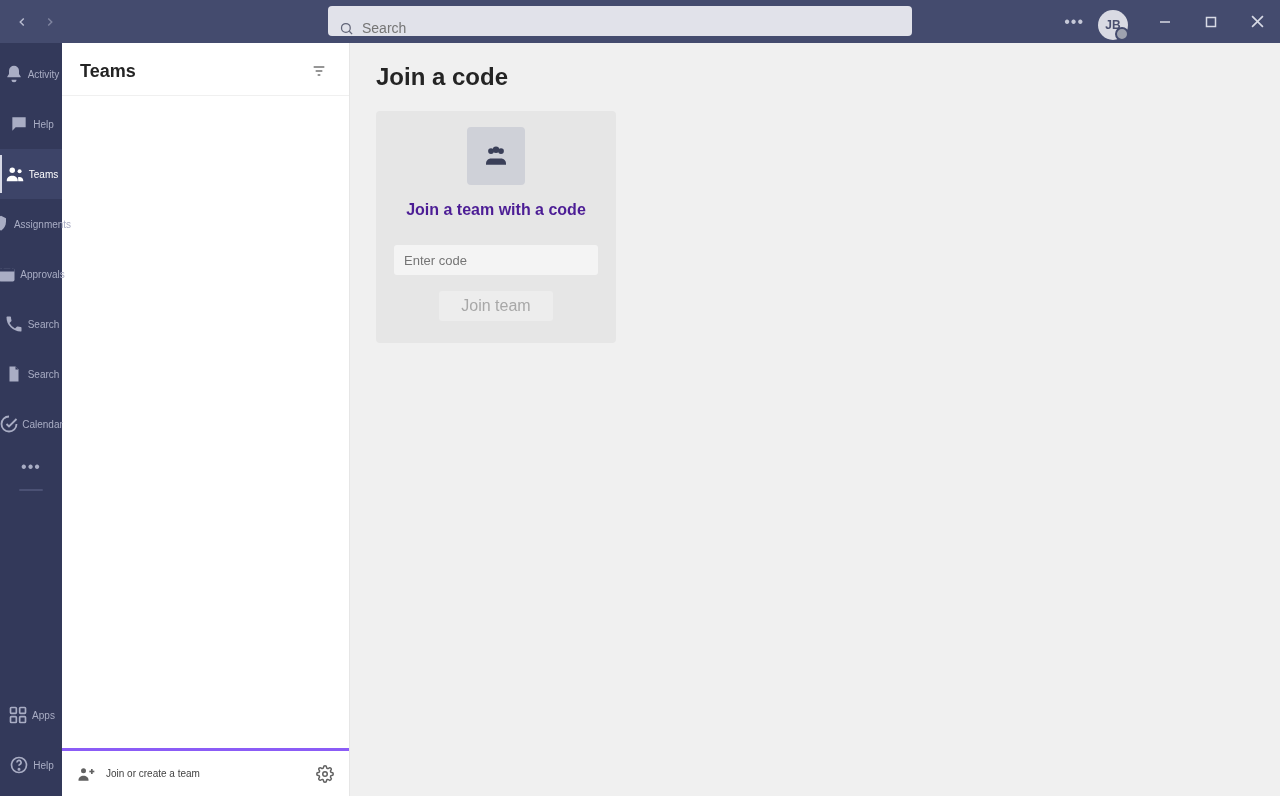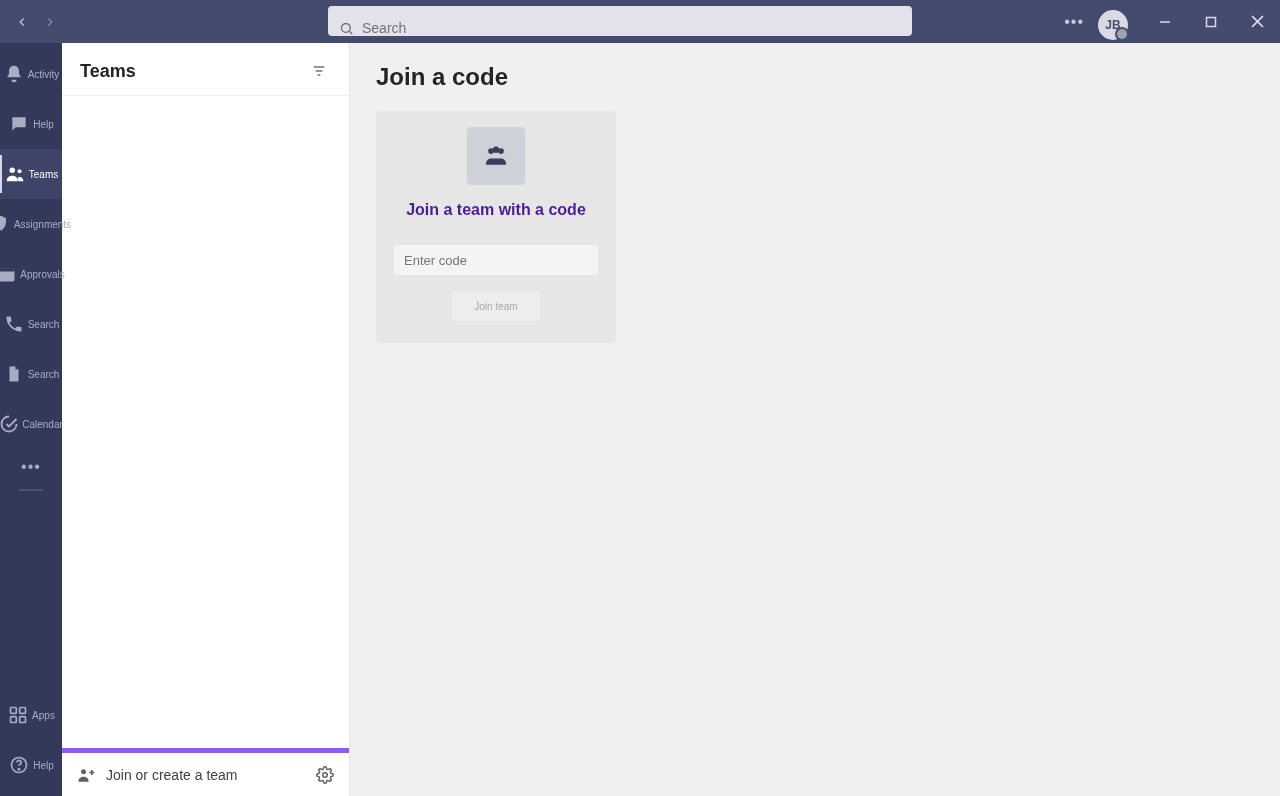--- a/index.html
+++ b/index.html
@@ -178,27 +178,27 @@
   .side-header h1 { font-size: 18px; font-weight: 700; color: #242424; }
   .filter-btn {
     width: 24px; height: 24px;
     display: flex; align-items: center; justify-content: center;
     color: #616161;
     cursor: pointer;
   }
   .side-body { flex: 1; }
   .side-footer {
     height: 48px;
-    border-top: 5px solid #8b5cf6;
+    border-top: 3px solid #8b5cf6;
     display: flex;
     align-items: center;
     padding: 0 14px;
     gap: 10px;
     color: #424242;
-    font-size: 14px;
+    font-size: 10px;
   }
   .side-footer .jicon { color: #616161; width:20px;height:20px;display:flex;align-items:center;justify-content:center;}
   .side-footer .spacer { flex: 1; }
   .side-footer .gear { color: #616161; width:20px;height:20px;display:flex;align-items:center;justify-content:center;cursor:pointer;}
   .side-footer .join-link { cursor: pointer; }
 
   
   .content {
     flex: 1;
     background: #f0f0f0;
@@ -246,21 +246,21 @@
     padding: 14px 10px;
     font-size: 13px;
     color: #616161;
     outline: none;
   }
   .card button {
     margin-top: 16px;
     background: #ededed;
     border: none;
     color: #a8a8a8;
-    font-size: 10px;
+    font-size: 16px;
     height: 30px;
     padding: 0 22px;
     border-radius: 3px;
     cursor: default;
   }
 </style>
 </head>
 <body>
 
 <div class="titlebar">

